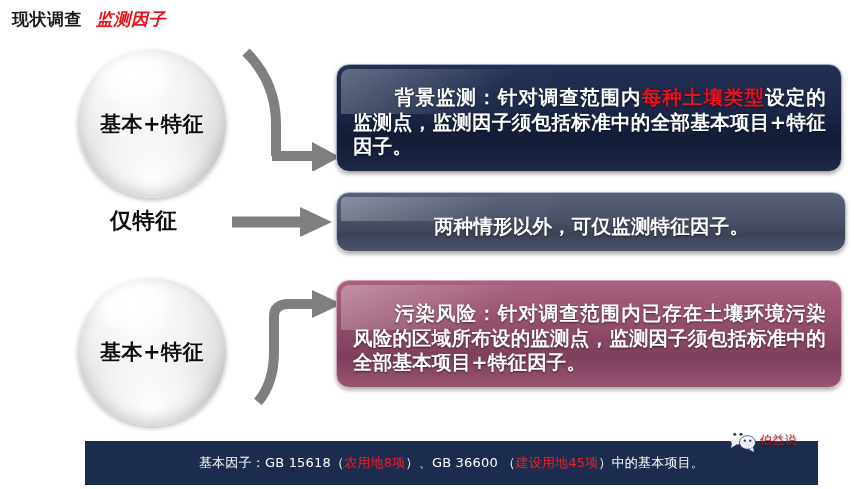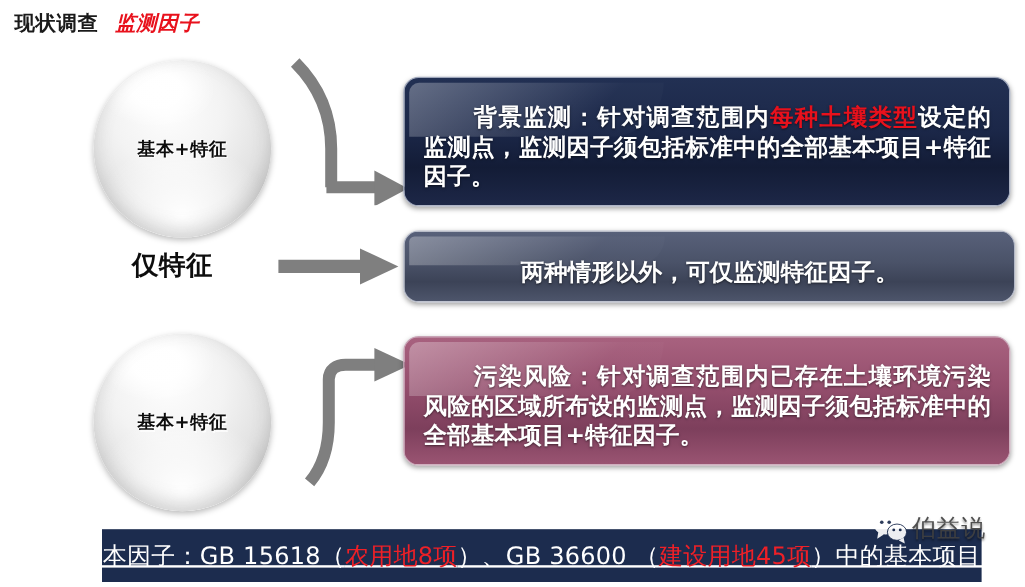--- a/index.html
+++ b/index.html
@@ -35,21 +35,21 @@
     background:
       radial-gradient(ellipse 52% 34% at 36% 17%, #ffffff 0%, rgba(255,255,255,0.95) 28%, rgba(255,255,255,0.0) 62%),
       radial-gradient(ellipse 70% 60% at 50% 88%, #ffffff 0%, rgba(255,255,255,0.55) 38%, rgba(255,255,255,0) 70%),
       radial-gradient(circle at 42% 30%, #fdfdfd 0%, #f3f3f3 34%, #e2e2e2 62%, #c7c7c7 85%, #b0b0b0 100%);
     box-shadow: 0 2px 5px rgba(0,0,0,0.28), inset 0 -6px 14px rgba(120,120,120,0.25);
     display: flex;
     align-items: center;
     justify-content: center;
   }
   .sphere-label {
-    font-size: 15px;
+    font-size: 21px;
     font-weight: bold;
     color: #0d0d0d;
     text-shadow: 1px 1px 0 rgba(255,255,255,0.85), -1px -1px 0 rgba(255,255,255,0.6);
     letter-spacing: 0.5px;
     white-space: nowrap;
   }
   #sphere-top  { left: 78px;  top: 50px;  width: 148px; height: 148px; }
   #sphere-bot  { left: 78px;  top: 278px; width: 148px; height: 148px; }
 
   
@@ -127,40 +127,39 @@
     position: absolute;
     left: 85px; top: 441px; width: 733px; height: 44px;
     background: #1c2c4e;
     display: flex;
     align-items: center;
     justify-content: center;
     box-sizing: border-box;
   }
   #bottom-bar .bar-text {
     color: #ffffff;
-    font-size: 20px;
+    font-size: 13px;
     letter-spacing: 0.2px;
     white-space: nowrap;
-    text-decoration: underline;
   }
   #bottom-bar .red { color: #ee2027; }
 
   
   #watermark {
     position: absolute;
     left: 727px; top: 427px;
     display: flex;
     align-items: center;
     gap: 3px;
     z-index: 5;
     opacity: 0.92;
   }
   #watermark .wm-text {
-    font-size: 20px;
-    color: #404040;
+    font-size: 12px;
+    color: #b91c1c;
     font-weight: normal;
     letter-spacing: 0.5px;
     text-shadow: 0 1px 2px rgba(0,0,0,0.5);
   }
 </style>
 </head>
 <body>
 
 <div class="header">
   <span class="h-black">现状调查</span><span class="h-red">监测因子</span>

